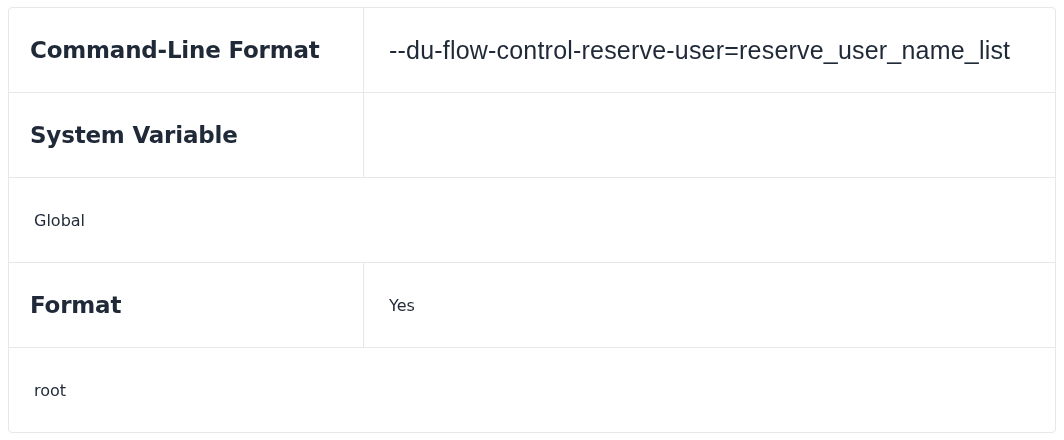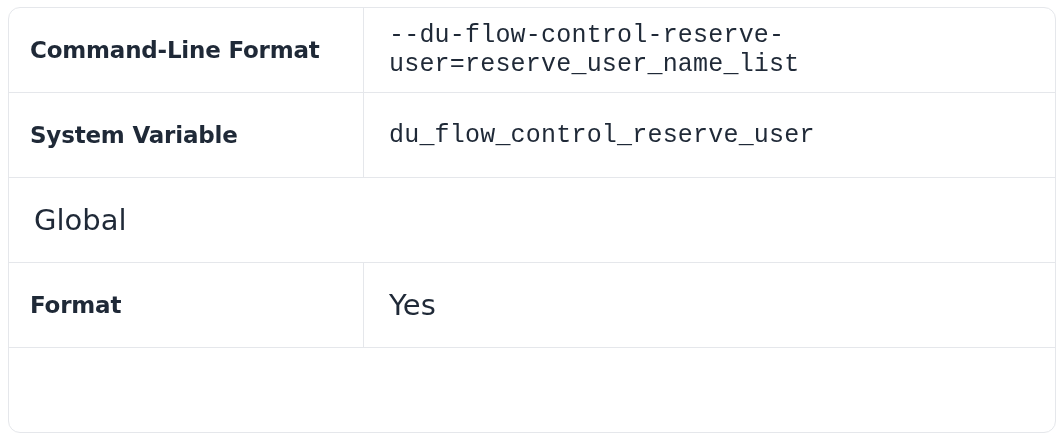--- a/index.html
+++ b/index.html
@@ -16,21 +16,21 @@
     color: var(--text);
     overflow: hidden;
   }
   .table-wrap {
     position: absolute;
     left: 8px;
     top: 7px;
     width: 1048px;
     height: 426px;
     border: 1px solid var(--border);
-    border-radius: 12px;
+    border-radius: 4px;
     background: var(--background);
     display: flex;
     flex-direction: column;
     overflow: hidden;
   }
   .t-row {
     flex: 1 1 0;
     display: flex;
     align-items: stretch;
   }
@@ -48,49 +48,49 @@
     padding-left: 21px;
     padding-right: 12px;
     font-weight: bold;
     font-size: 23px;
     letter-spacing: -0.2px;
   }
   .cell-value {
     flex: 1 1 auto;
     padding-left: 25px;
     padding-right: 12px;
-    font-size: 29px;
+    font-size: 16px;
   }
   .cell-value.code {
-    font-family: Liberation Mono, monospace;
+    font-family: Liberation Sans, sans-serif;
     font-size: 25px;
     letter-spacing: 0.2px;
   }
 </style>
 </head>
 <body>
 
 <div class="table-wrap">
 
   <div class="t-row">
     <div class="cell cell-label">Command-Line Format</div>
     <div class="cell cell-value code">--du-flow-control-reserve-user=reserve_user_name_list</div>
   </div>
 
   <div class="t-row">
     <div class="cell cell-label">System Variable</div>
-    <div class="cell cell-value code">du_flow_control_reserve_user</div>
   </div>
 
   <div class="t-row">
     <div class="cell cell-value">Global</div>
   </div>
 
   <div class="t-row">
     <div class="cell cell-label">Format</div>
     <div class="cell cell-value">Yes</div>
   </div>
 
 
   <div class="t-row">
+    <div class="cell cell-value">root</div>
   </div>
 
 </div>
 
 </body></html>

